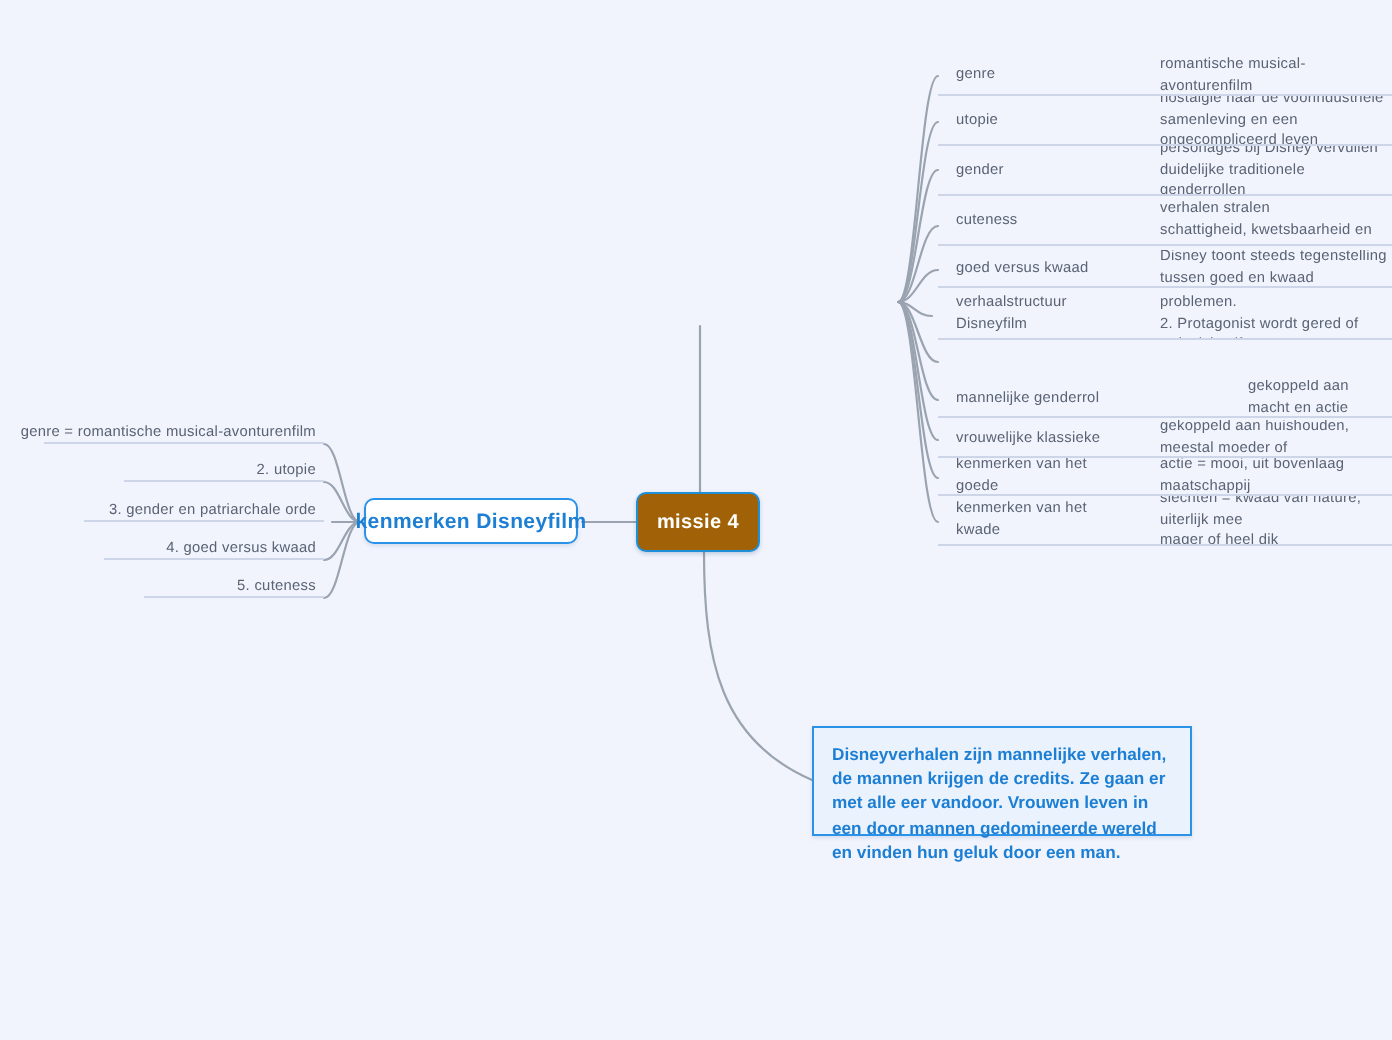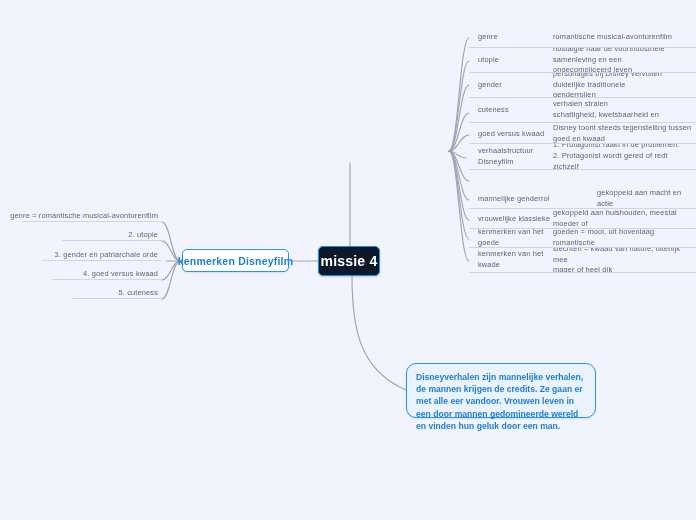--- a/index.html
+++ b/index.html
@@ -17,41 +17,41 @@
   
   .node{
     position:absolute;
     box-sizing:border-box;
     display:flex;align-items:center;justify-content:center;
     border-radius:5px;
     white-space:nowrap;
     letter-spacing:.2px;
   }
   .node-root{
-    background:#0f172a;
+    background:#a16207;
     border:1px solid #1f8fd8;
     color:#ffffff;
     font-weight:bold;
-    font-size:14px;
+    font-size:10px;
     box-shadow:0 1px 2px rgba(40,80,140,.25);
   }
   .node-sub{
     background:#ffffff;
     border:1.6px solid #2a93e8;
     color:#1d7fd4;
     font-weight:bold;
     font-size:10.5px;
     box-shadow:0 1px 2px rgba(40,80,140,.14);
   }
   .note-box{
     position:absolute;
     box-sizing:border-box;
     background:#eaf2fd;
     border:1.6px solid #2a93e8;
-    border-radius:10px;
+    border-radius:0;
     color:#1d7fd4;
     font-weight:bold;
     font-size:8.6px;
     line-height:1.42;
     padding:7px 9px 7px 9px;
     box-shadow:0 1px 2px rgba(40,80,140,.14);
   }
 
   
   .rrow{
@@ -69,20 +69,21 @@
     width:84px;
     flex:0 0 84px;
     padding-left:9px;
     box-sizing:border-box;
     line-height:1.45;
   }
   .rrow .rvalue{
     flex:1 1 auto;
     padding-right:2px;
     line-height:1.45;
+    margin-left:27px;
   }
 
   
   .lrow{
     position:absolute;
     box-sizing:border-box;
     display:flex;
     align-items:flex-end;
     justify-content:flex-end;
     color:#5a6374;
@@ -218,21 +219,21 @@
   <div class="rrow" style="left:469px;top:210px;width:227px;height:19px;">
     <span class="rlabel">vrouwelijke klassieke</span>
     <span class="rvalue">
       <span>gekoppeld aan huishouden, meestal moeder of</span>
     </span>
   </div>
 
   <div class="rrow" style="left:469px;top:229px;width:227px;height:19px;">
     <span class="rlabel">kenmerken van het goede</span>
     <span class="rvalue">
-      <span>goeden = mooi, uit bovenlaag romantische</span>
+      <span>actie = mooi, uit bovenlaag maatschappij</span>
     </span>
   </div>
 
   <div class="rrow" style="left:469px;top:248px;width:227px;height:25px;">
     <span class="rlabel">kenmerken van het kwade</span>
     <span class="rvalue">
       <span>slechten = kwaad van nature, uiterlijk mee</span><br>
       <span>mager of heel dik</span>
     </span>
   </div>

